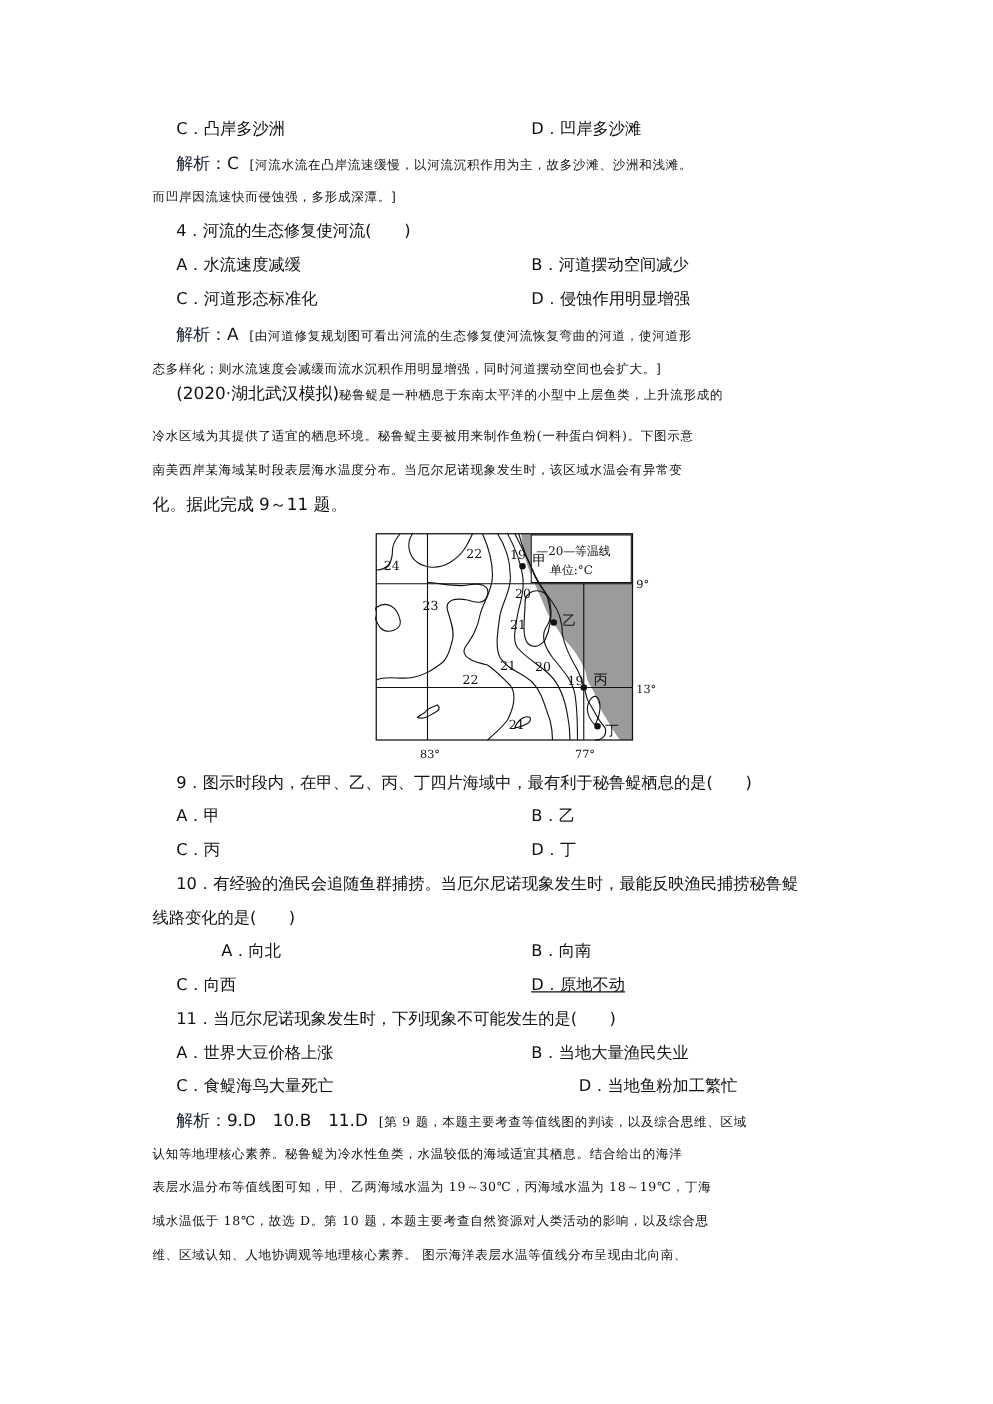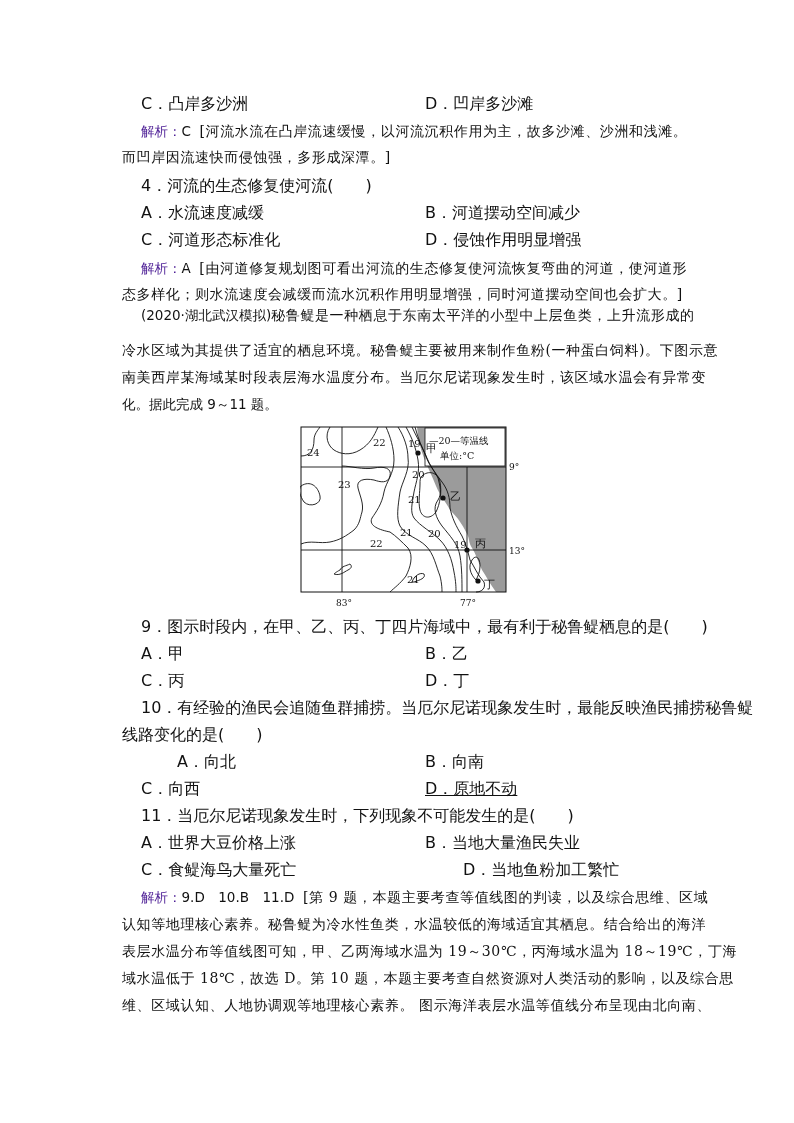--- a/index.html
+++ b/index.html
@@ -6,23 +6,23 @@
   body {
     width: 794px; height: 1123px; position: relative; overflow: hidden;
     font-family: "DejaVu Sans", "Liberation Sans", sans-serif;
     color: #111;
   }
   .line {
     position: absolute; left: 122px; width: 555px;
     font-size: 13.5px; line-height: 20px; white-space: nowrap;
   }
   .line.indent { left: 141px; }
-  .serif { font-family: "DejaVu Serif", "Liberation Serif", serif; font-size: 14px; letter-spacing: 0.6px; }
-  .label-blue { color: #4c1d95; }
-  .opt { position: absolute; font-size: 16px; line-height: 20px; white-space: nowrap; }
+  .serif { font-family: "DejaVu Serif", "Liberation Serif", serif; font-size: 10px; letter-spacing: 0.6px; }
+  .label-blue { color: #0f172a; }
+  .opt { position: absolute; font-size: 13px; line-height: 20px; white-space: nowrap; }
   .map {
     position: absolute; left: 300px; top: 426px; width: 230px; height: 186px;
   }
 </style>
 </head>
 <body>
 
 <div class="opt" style="left:141px; top:94px;">C．凸岸多沙洲</div>
 <div class="opt" style="left:425px; top:94px;">D．凹岸多沙滩</div>
 

